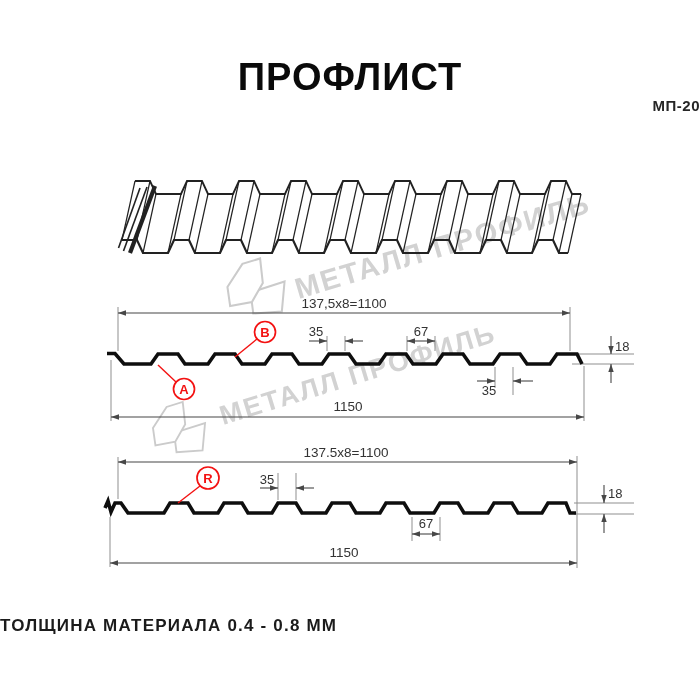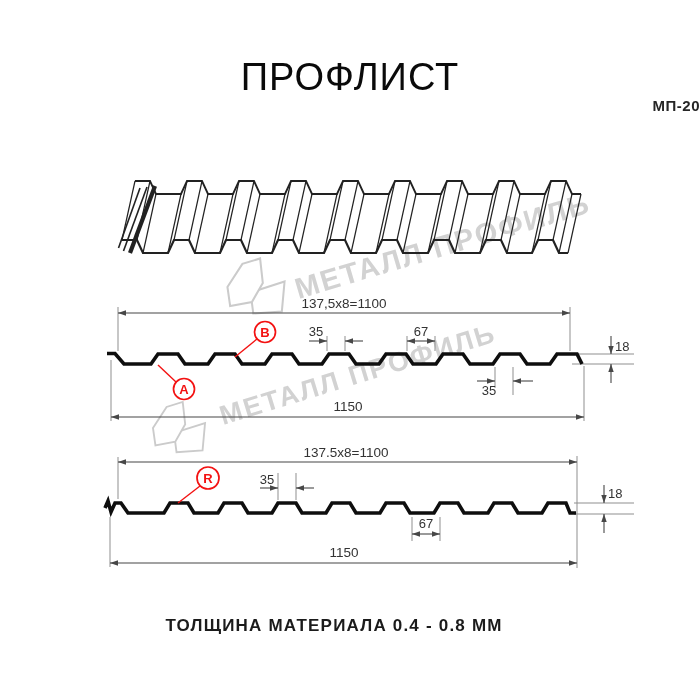--- a/index.html
+++ b/index.html
@@ -1,23 +1,23 @@
 <!DOCTYPE html>
 <html><head>
 <meta charset="utf-8">
 <style>
   html,body{margin:0;padding:0;}
   #page{position:relative;width:700px;height:700px;background:#ffffff;overflow:hidden;
         font-family:"Liberation Sans", sans-serif;}
   .abs{position:absolute;}
-  .title{left:0;top:56px;width:700px;text-align:center;font-size:38px;font-weight:400;
+  .title{left:0;top:56px;width:700px;text-align:center;font-size:38px;font-weight:700;
          letter-spacing:1px;color:#0a0a0a;}
   .subtitle{left:0;top:97px;width:700px;text-align:right;font-size:15px;font-weight:700;
             letter-spacing:.5px;color:#262626;}
-  .footer{left:0;top:616px;width:668px;text-align:center;font-size:17px;font-weight:700;
+  .footer{left:0;top:616px;width:668px;font-size:17px;font-weight:700;
           letter-spacing:1.2px;color:#1b1b1b;}
   .wm{white-space:nowrap;font-weight:700;color:#d2d2d2;transform-origin:0 0;z-index:0;
       letter-spacing:2px;}
   .wm1{left:291px;top:274px;font-size:29px;transform:rotate(-16.5deg);}
   .wm2{left:216px;top:402px;font-size:27px;transform:rotate(-17deg);}
   .wmlogo{z-index:0;}
   #fig{left:0;top:0;z-index:1;}
   text{font-family:"Liberation Sans", sans-serif;}
 </style>
 </head>

